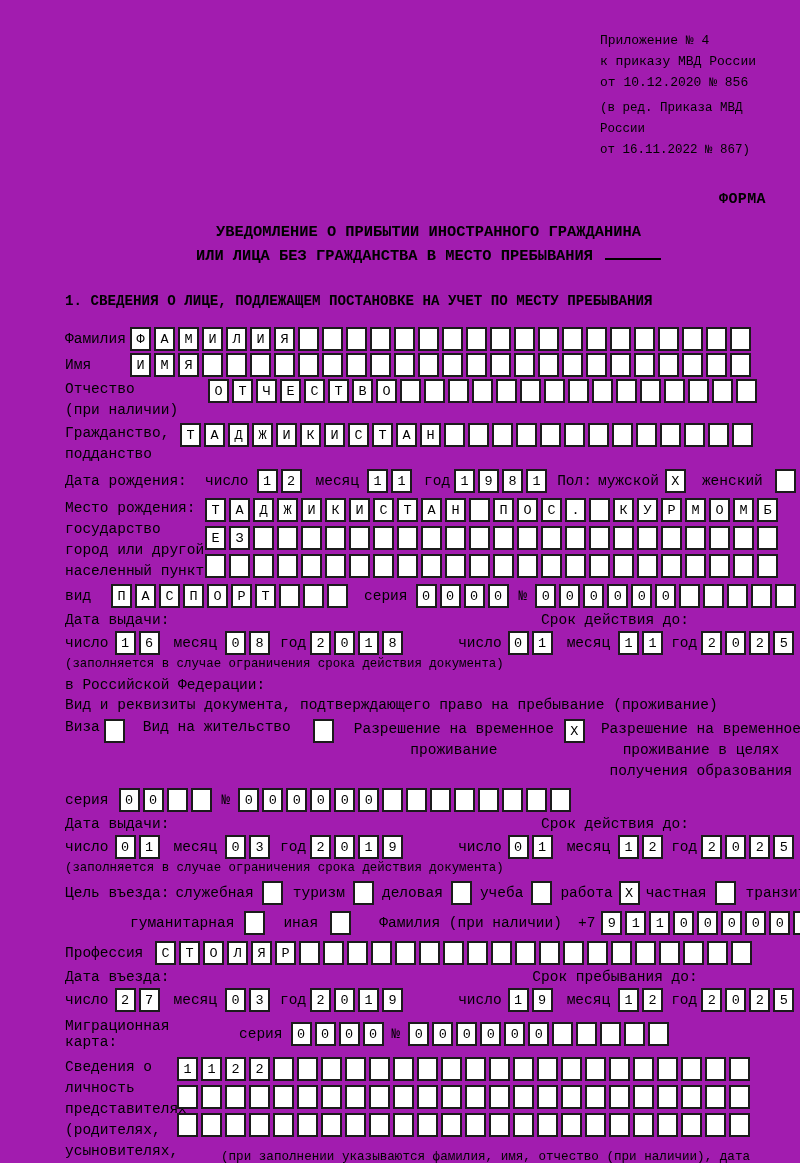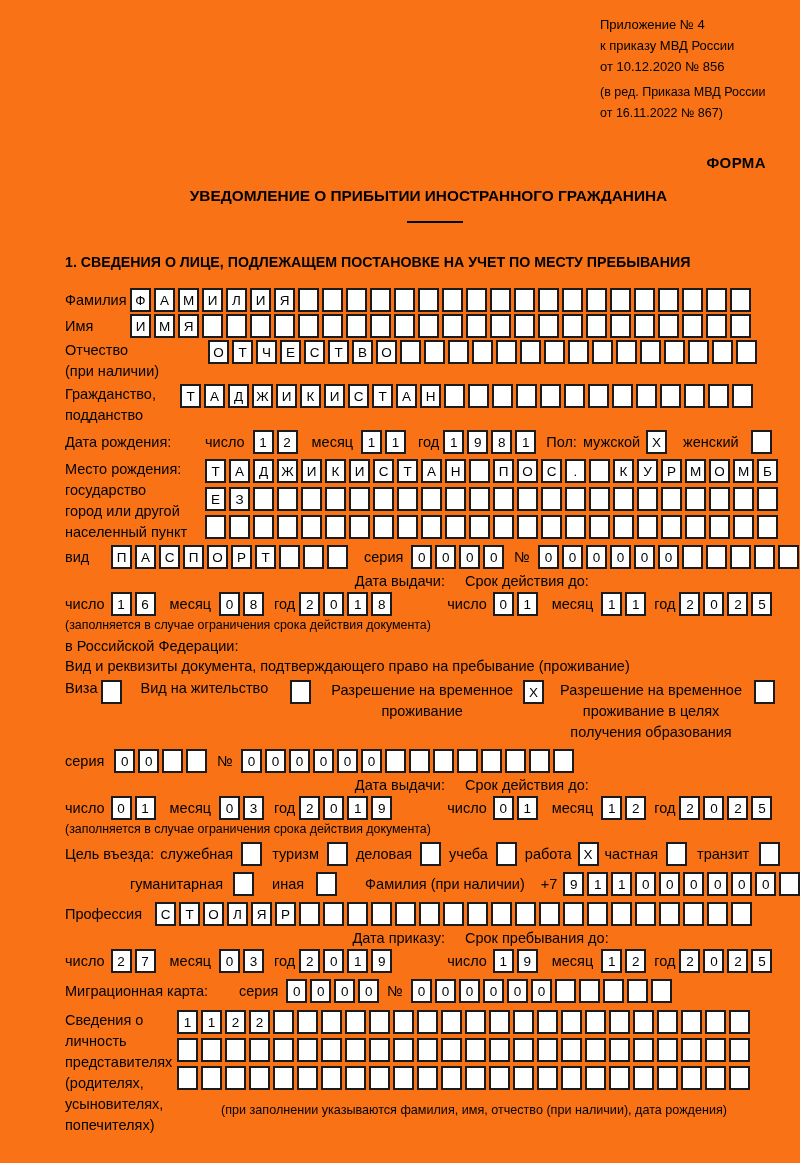--- a/index.html
+++ b/index.html
@@ -1,41 +1,41 @@
 <!DOCTYPE html>
 <html><head>
 <meta charset="utf-8">
 <style>
   html,body{margin:0;padding:0;background:#ffffff;}
   .page{
     position:relative;width:800px;height:1163px;box-sizing:border-box;
-    padding:14px 8px 0 65px;overflow:hidden;background:#f97316;color:#000;
-    font-family:Liberation Sans, sans-serif;font-size:14.5px;
+    padding:30px 8px 0 65px;overflow:hidden;background:#a21caf;color:#000;
+    font-family:Liberation Mono, monospace;font-size:14.5px;
   }
   .appendix{width:192px;margin-left:auto;font-size:13px;line-height:1.3;}
   .appendix .amend{margin-top:5px;font-size:12.5px;}
   .forma{text-align:right;margin:30px 26px 0 0;font-weight:bold;font-size:15px;letter-spacing:.4px;}
   .title{text-align:center;font-weight:bold;font-size:15.4px;line-height:1.38;margin-top:14px;}
   .blank-line{display:inline-block;width:56px;height:.95em;border-bottom:2px solid #000;margin-left:12px;}
   .section-heading{font-weight:bold;font-size:14.2px;margin:26px 0 18px 0;}
   .frow{display:flex;align-items:flex-start;margin-bottom:2px;}
   .flabel{flex:none;line-height:24px;}
   .lines div{line-height:21px;}
   .cells{display:flex;gap:3px;flex:none;}
   .cell{
     flex:none;width:21px;height:24px;box-sizing:border-box;border:2px solid #1b1b1b;
     display:flex;align-items:center;justify-content:center;font-size:13.5px;background:#fff;
   }
   .rowgap{margin-bottom:4px;}
   .inline-row{display:flex;align-items:center;margin-bottom:2px;flex-wrap:nowrap;}
   .inline-row>span{flex:none;}
   .doc-heading{text-align:center;font-weight:bold;font-size:14px;margin:3px 40px 4px 0;}
   .dates-head{display:flex;margin-top:4px;}
-  .dh-left{width:380px;text-align:right;flex:none;}
-  .dh-right{width:300px;text-align:left;flex:none;margin-left:20px;}
+  .dh-left{width:380px;text-align:left;flex:none;}
+  .dh-right{width:300px;text-align:center;flex:none;margin-left:20px;}
   .daterow{display:flex;align-items:center;margin-top:3px;margin-bottom:2px;}
   .daterow>span{flex:none;}
   .note{font-size:12.4px;margin:2px 24px 6px 0;}
   .res-doc-line{margin:4px 0;}
   .visa-row{display:flex;align-items:flex-start;margin:6px 0 4px 0;}
   .visa-row>*{flex:none;}
   .opt{text-align:center;}
   .opt div{line-height:21px;}
   .ml4{margin-left:4px;}.ml6{margin-left:6px;}.ml8{margin-left:8px;}
   .ml10{margin-left:10px;}.ml12{margin-left:12px;}.ml14{margin-left:14px;}
@@ -57,21 +57,21 @@
     <div class="amend lines">
         <div>(в ред. Приказа МВД России</div>
         <div>от 16.11.2022 № 867)</div>
       </div>
   </div>
 
   <div class="forma">ФОРМА</div>
 
   <div class="title">
     <div>УВЕДОМЛЕНИЕ О ПРИБЫТИИ ИНОСТРАННОГО ГРАЖДАНИНА</div>
-    <div><span class="blank-line"></span></div>
+    <div><span>ИЛИ ЛИЦА БЕЗ ГРАЖДАНСТВА В МЕСТО ПРЕБЫВАНИЯ</span><span class="blank-line"></span></div>
   </div>
 
   <div class="section-heading">1. СВЕДЕНИЯ О ЛИЦЕ, ПОДЛЕЖАЩЕМ ПОСТАНОВКЕ НА УЧЕТ ПО МЕСТУ ПРЕБЫВАНИЯ</div>
 
   <div class="frow">
     <div class="flabel" style="width:65px">Фамилия</div>
     <div class="cells">
         <span class="cell">Ф</span>
         <span class="cell">А</span>
         <span class="cell">М</span>
@@ -581,21 +581,21 @@
         <span class="cell"></span>
         <span class="cell"></span>
         <span class="cell"></span>
         <span class="cell"></span>
         <span class="cell"></span>
         <span class="cell"></span>
       </div>
   </div>
 
   <div class="dates-head">
-    <div class="dh-left">Дата приказу:</div>
+    <div class="dh-left">Дата въезда:</div>
     <div class="dh-right">Срок пребывания до:</div>
   </div>
 
   <div class="daterow">
     <span>число</span>
     <span class="cells ml6">
         <span class="cell">2</span>
         <span class="cell">7</span>
       </span>
     <span class="ml14">месяц</span>

